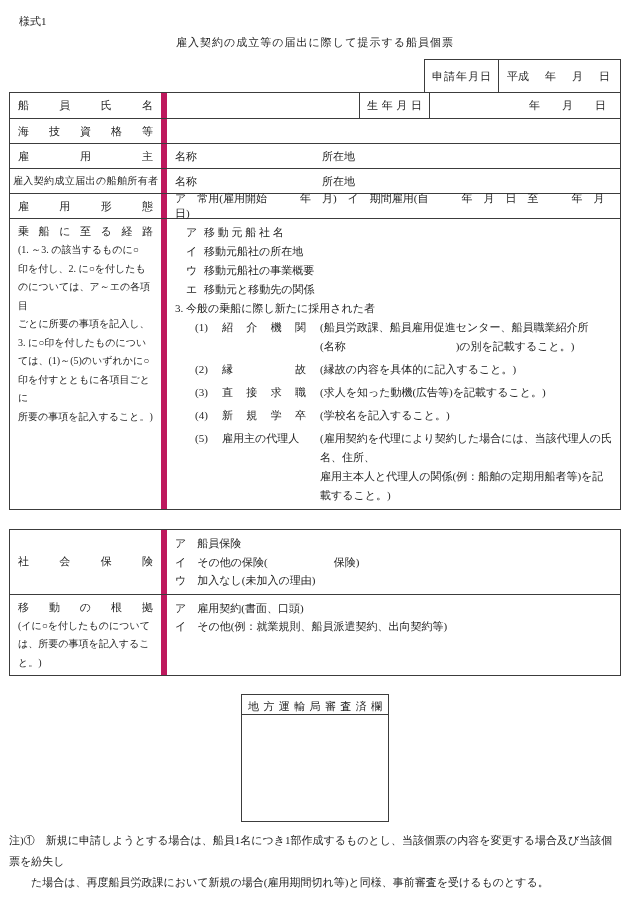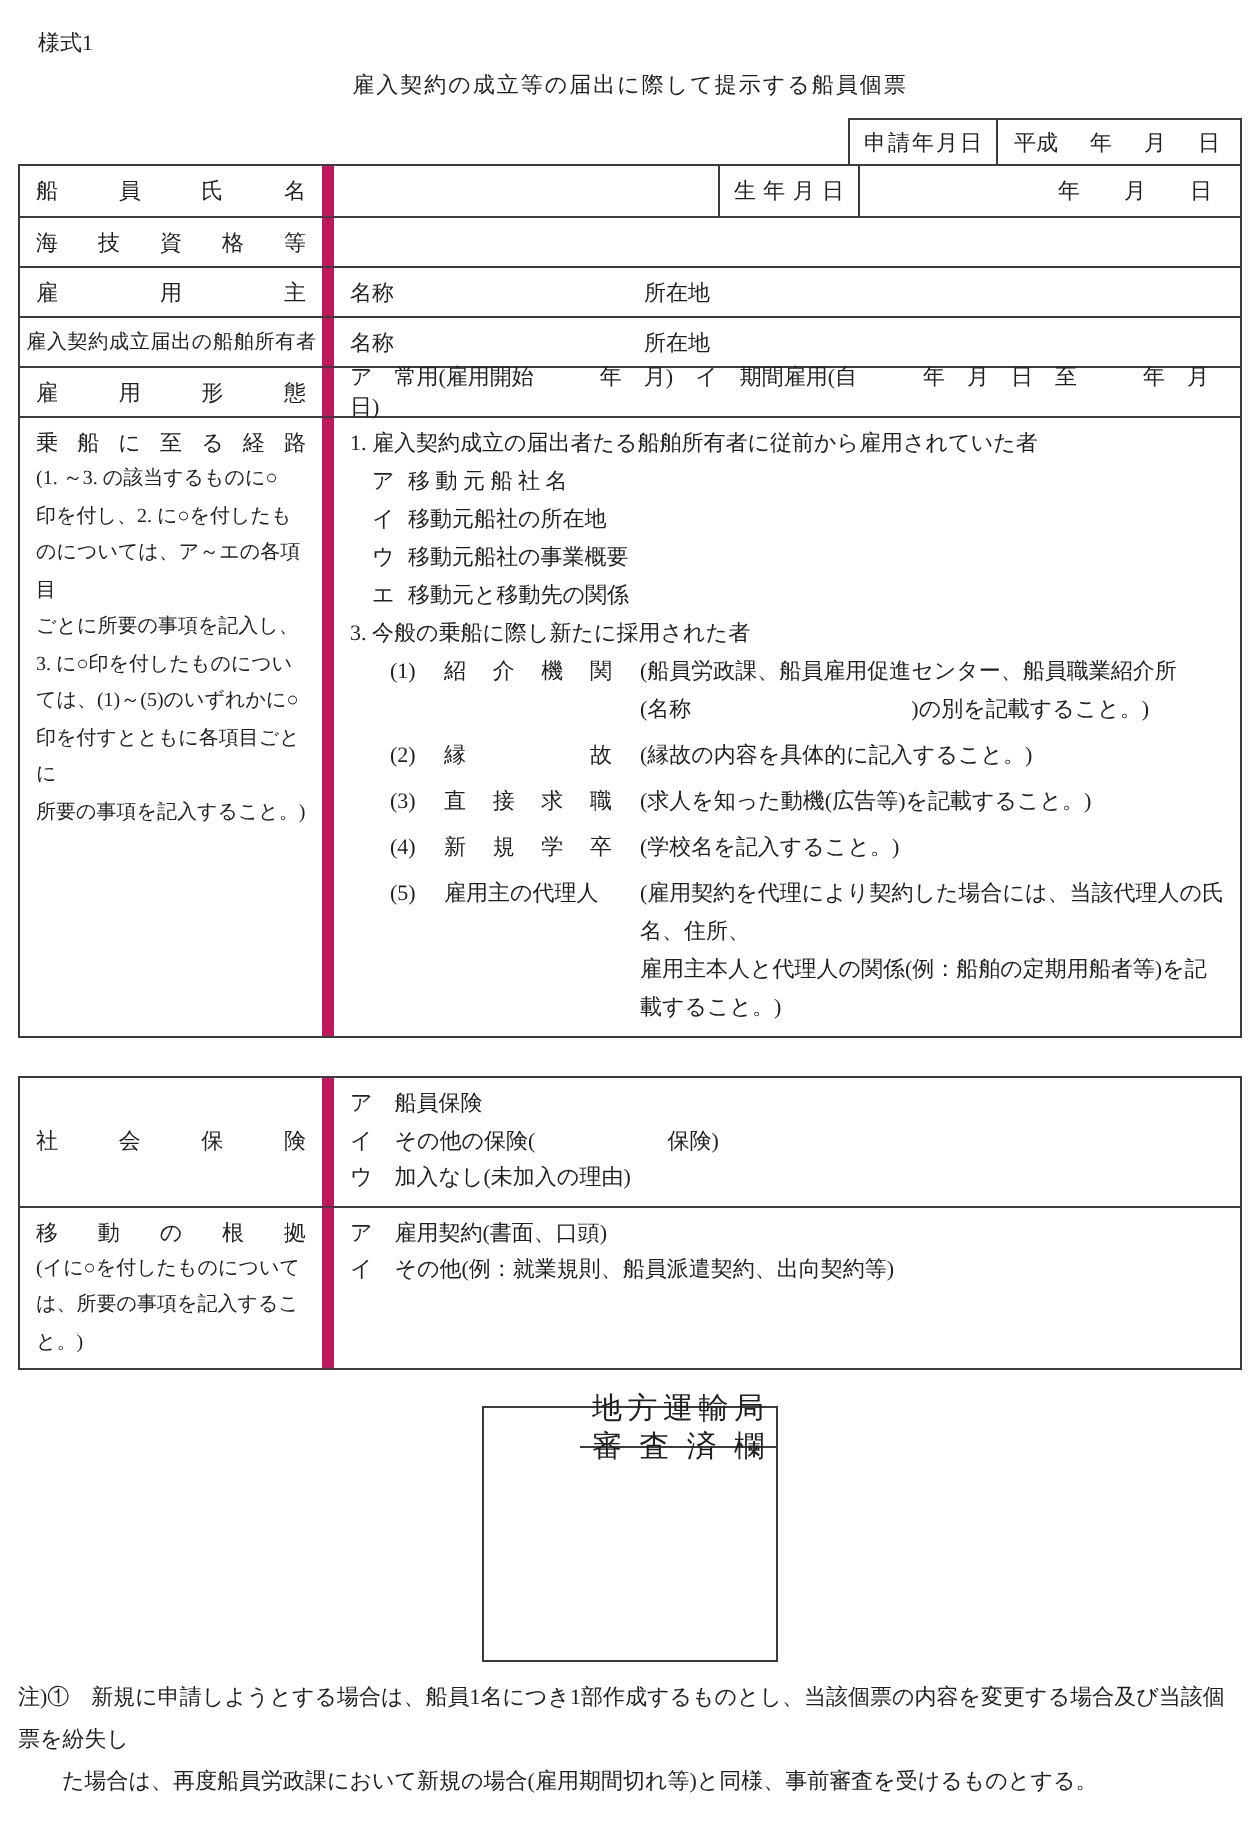--- a/index.html
+++ b/index.html
@@ -6,21 +6,21 @@
   body{
     width:630px;height:916px;overflow:hidden;
     font-family:"Liberation Serif","DejaVu Serif",serif;
     color:#1f1f1f;font-size:11px;
     -webkit-font-smoothing:antialiased;
   }
   .page{position:relative;width:612px;margin:0 auto;padding-top:14px;}
   .form-no{margin:0 0 2px 10px;}
   .doc-title{text-align:center;margin:6px 0 9px 0;letter-spacing:1px;}
   
-  .appdate{width:197px;height:24px;margin-left:auto;margin-bottom:-1px;
+  .appdate{width:197px;height:34px;margin-left:auto;margin-bottom:-1px;
     display:flex;border:1px solid #3c3c3c;box-sizing:border-box;background:#fff;position:relative;z-index:2;}
   .appdate .lbl{width:74px;border-right:1px solid #3c3c3c;display:flex;align-items:center;padding:0 7px;box-sizing:border-box;}
   .appdate .val{flex:1;display:flex;align-items:center;justify-content:space-between;padding:0 10px 0 8px;}
   .dist{width:100%;text-align:justify;text-align-last:justify;}
   
   .tbl{border:1px solid #3c3c3c;box-sizing:border-box;}
   .tr{display:flex;border-top:1px solid #3c3c3c;box-sizing:border-box;align-items:stretch;}
   .tr:first-child{border-top:none;}
   .th{width:157px;min-width:157px;border-right:6px solid #be185d;display:flex;flex-direction:column;justify-content:center;padding:3px 8px;box-sizing:border-box;}
   .td{flex:1;display:flex;align-items:center;padding:3px 8px;box-sizing:border-box;}
@@ -39,21 +39,21 @@
   .sub3 .no{width:27px;}
   .sub3 .slabel{width:84px;margin-right:14px;text-align:justify;text-align-last:justify;}
   .sub3 .sdesc{flex:1;white-space:pre-line;}
   .tbl2{margin-top:19px;}
   .soc-td,.basis-td{flex:1;display:block;padding:4px 8px;line-height:18.5px;box-sizing:border-box;}
   .cline{display:flex;}
   .soc-row{min-height:53px;}
   .basis-row{min-height:61px;}
   
   .review{width:148px;margin:18px 0 0 232px;border:1px solid #3c3c3c;box-sizing:border-box;}
-  .review .rhead{height:20px;border-bottom:1px solid #3c3c3c;display:flex;align-items:center;padding:0 6px;box-sizing:border-box;font-size:15px;margin-left:48px;}
+  .review .rhead{height:20px;border-bottom:1px solid #3c3c3c;display:flex;align-items:flex-end;padding:0 6px;box-sizing:border-box;font-size:11px;}
   .review .rbody{height:106px;}
   
   .notes{margin-top:8px;line-height:21px;}
   .note{white-space:pre-line;}
 </style>
 </head>
 <body>
 
 <div class="page">
 
@@ -134,21 +134,20 @@
         <div class="inst">(1. ～3. の該当するものに○
 印を付し、2. に○を付したも
 のについては、ア～エの各項目
 ごとに所要の事項を記入し、
 3. に○印を付したものについ
 ては、(1)～(5)のいずれかに○
 印を付すとともに各項目ごとに
 所要の事項を記入すること。)</div>
       </div>
       <div class="route-td">
-        <div>1. 雇入契約成立の届出者たる船舶所有者に従前から雇用されていた者</div>
         <div class="kline">
           <span class="kana">ア</span>
           <span>移 動 元 船 社 名</span>
         </div>
         <div class="kline">
           <span class="kana">イ</span>
           <span>移動元船社の所在地</span>
         </div>
         <div class="kline">
           <span class="kana">ウ</span>

